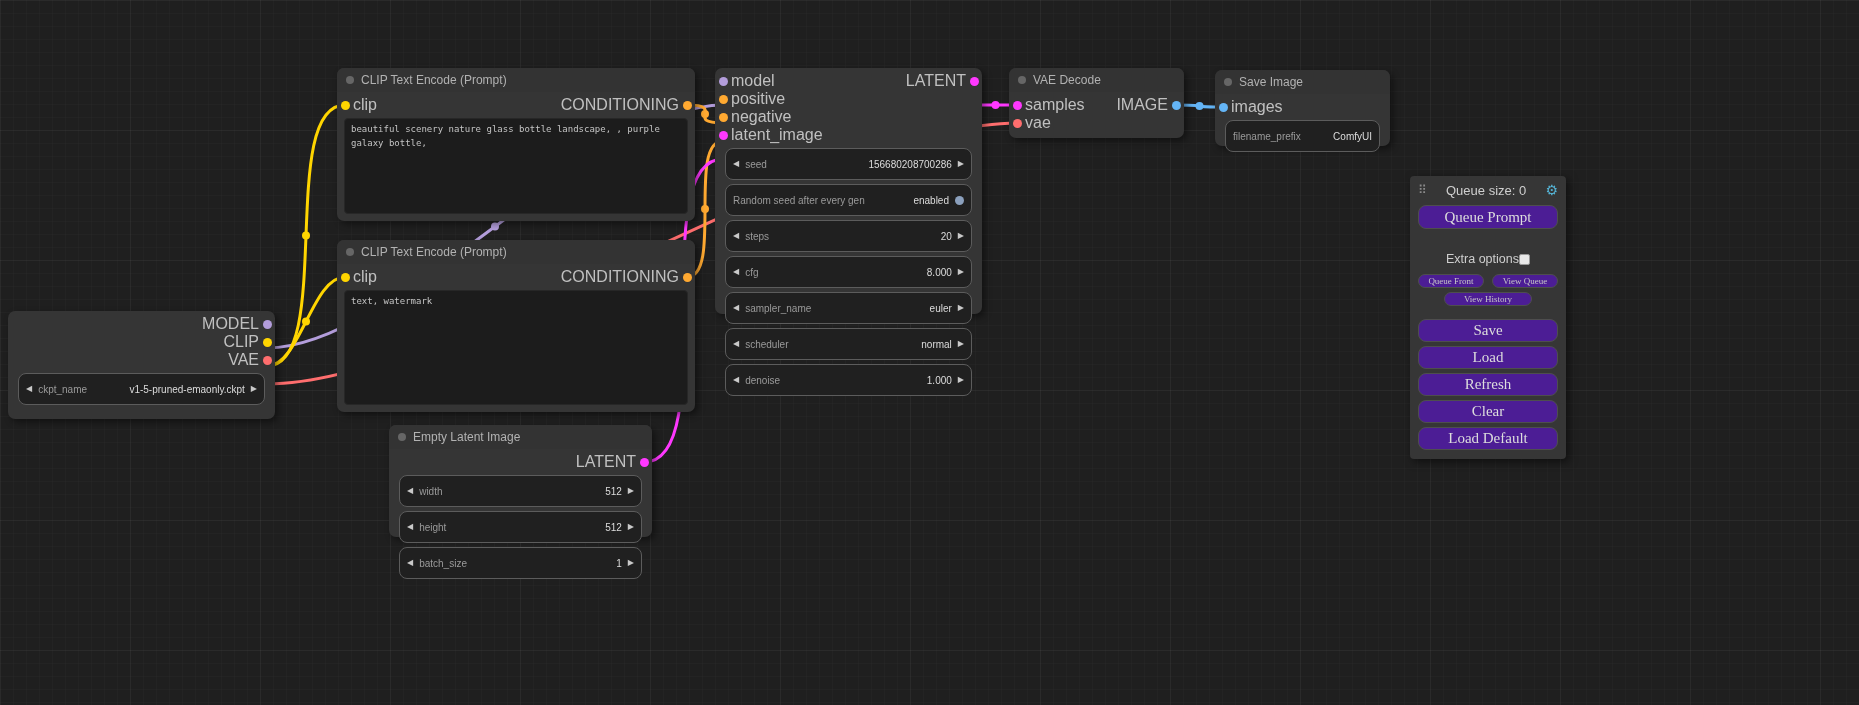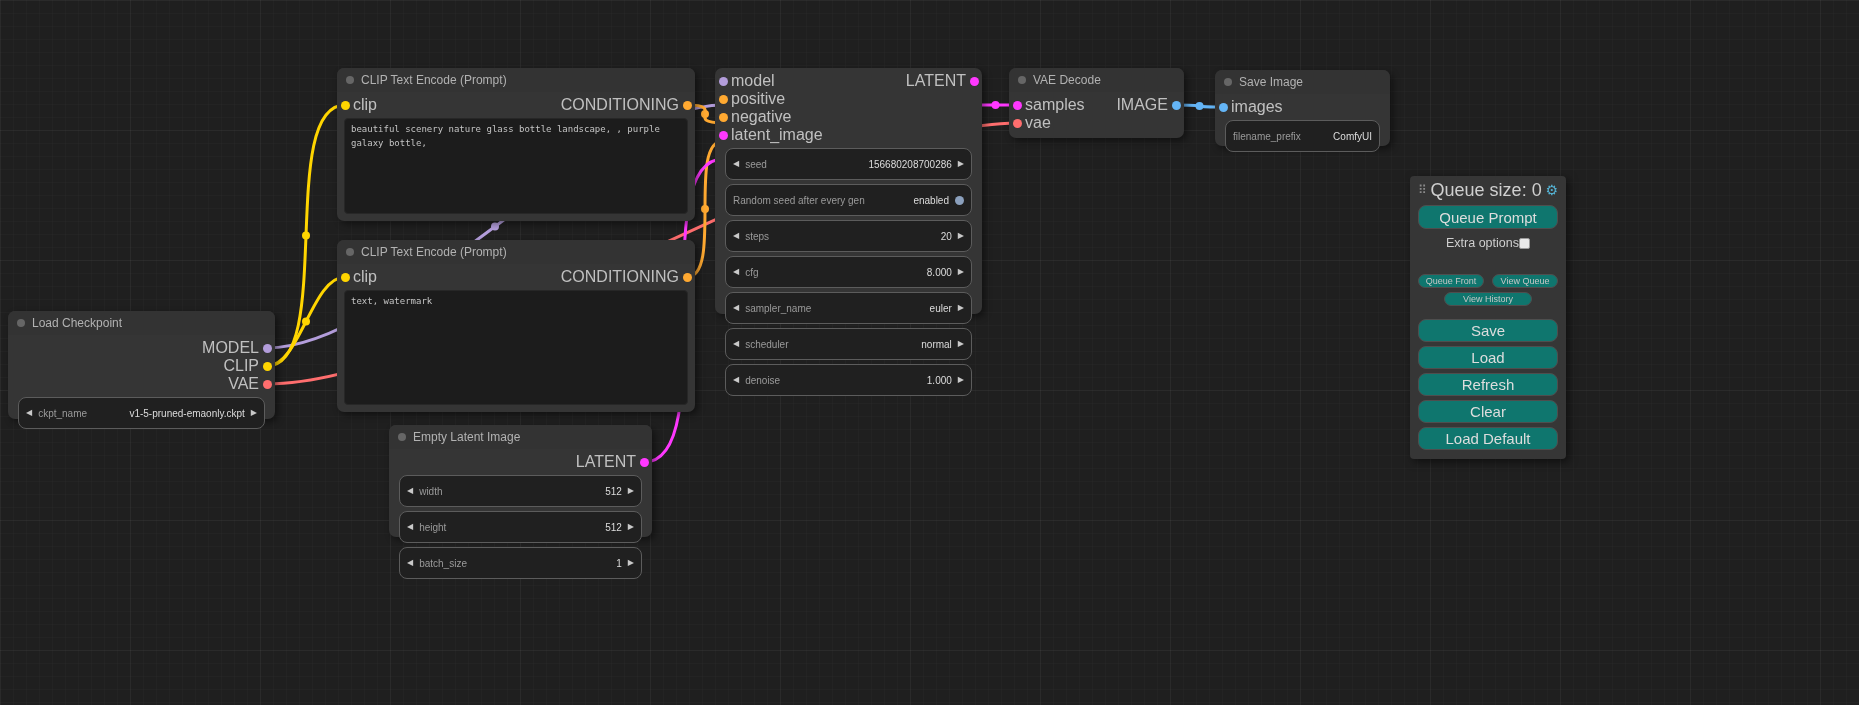--- a/index.html
+++ b/index.html
@@ -45,30 +45,30 @@
         border:1px solid #272727;border-radius:4px;color:#c4c4c4;
         font-family:"DejaVu Sans Mono",monospace;font-size:9px;line-height:1.5;
         padding:4px 6px;resize:none;outline:none}
   #ta-pos,#ta-neg{top:50px}
 
   
   #menu{position:absolute;left:1410px;top:176px;width:156px;z-index:3;background:#363636;
         border-radius:4px;box-shadow:3px 3px 9px rgba(0,0,0,.5);padding:5px 8px 9px;color:#ccc}
   .menu-hdr{display:flex;align-items:center;height:18px}
   .drag{color:#8a8a8a;font-size:12px;cursor:move}
-  .qsize{flex:1;text-align:center;font-size:18px;color:#cfcfcf}
+  .qsize{flex:1;text-align:center;font-size:13px;color:#cfcfcf}
   .gear{color:#55b3d4;font-size:14px;cursor:pointer}
-  button{font-family:Liberation Sans, sans-serif;background:#0f766e;border:1px solid #4e4e4e;
+  button{font-family:Liberation Serif, serif;background:#4c1d95;border:1px solid #4e4e4e;
         color:#ddd;cursor:pointer}
   .btn{display:block;width:100%;height:23px;margin-top:4px;font-size:15px;border-radius:8px}
   #queue-prompt{margin-top:6px;height:24px}
   #save-btn{margin-top:13px}
-  .extra{display:flex;align-items:center;justify-content:center;margin-top:7px;font-size:12.5px;color:#cfcfcf}
+  .extra{display:flex;align-items:center;justify-content:center;margin-top:23px;font-size:12.5px;color:#cfcfcf}
   .checkbox{width:11px;height:11px;background:#e9e9e9;border:1px solid #9a9a9a;border-radius:2px;cursor:pointer}
-  .row-sm{display:flex;gap:8px;margin-top:24px}
+  .row-sm{display:flex;gap:8px;margin-top:8px}
   .btn-sm{flex:1;height:14px;font-size:9px;border-radius:8px;color:#c6c6c6;padding:0}
   .vh{display:block;width:88px;height:14px;margin:4px auto 0;font-size:9px;border-radius:8px;color:#c6c6c6;padding:0}
 </style>
 </head>
 <body>
 
 <svg id="wires" width="1859" height="705">
   <path class="wire" d="M267,348 C397,348 593,105 723,105" stroke="#B39DDB"></path>
   <path class="wire" d="M267,366 C335,366 277,105 345,105" stroke="#FFD500"></path>
   <path class="wire" d="M267,366 C300,366 312,277 345,277" stroke="#FFD500"></path>
@@ -83,24 +83,20 @@
     <circle cx="306" cy="321.5" r="4" fill="#FFD500"></circle>
     <circle cx="642.0001220703125" cy="253.4999542236328" r="4" fill="#FF6E6E"></circle>
     <circle cx="705" cy="114" r="4" fill="#FFA931"></circle>
     <circle cx="705" cy="209.00001525878906" r="4" fill="#FFA931"></circle>
     <circle cx="683.5" cy="310.5" r="4" fill="#FF38FF"></circle>
     <circle cx="995.5" cy="105" r="4" fill="#FF38FF"></circle>
     <circle cx="1199.5" cy="106" r="4" fill="#64B5F6"></circle>
   </svg>
 
 <div class="node" style="left:8px;top:311px;width:267px;height:108px">
-  <div class="node-title">
-    <span class="cdot"></span>
-    <span>Load Checkpoint</span>
-  </div>
   <div class="slots">
     <div class="slot-row">
       <span class="out-label">MODEL</span>
       <span class="port out p-MODEL"></span>
     </div>
     <div class="slot-row">
       <span class="out-label">CLIP</span>
       <span class="port out p-CLIP"></span>
     </div>
     <div class="slot-row">

